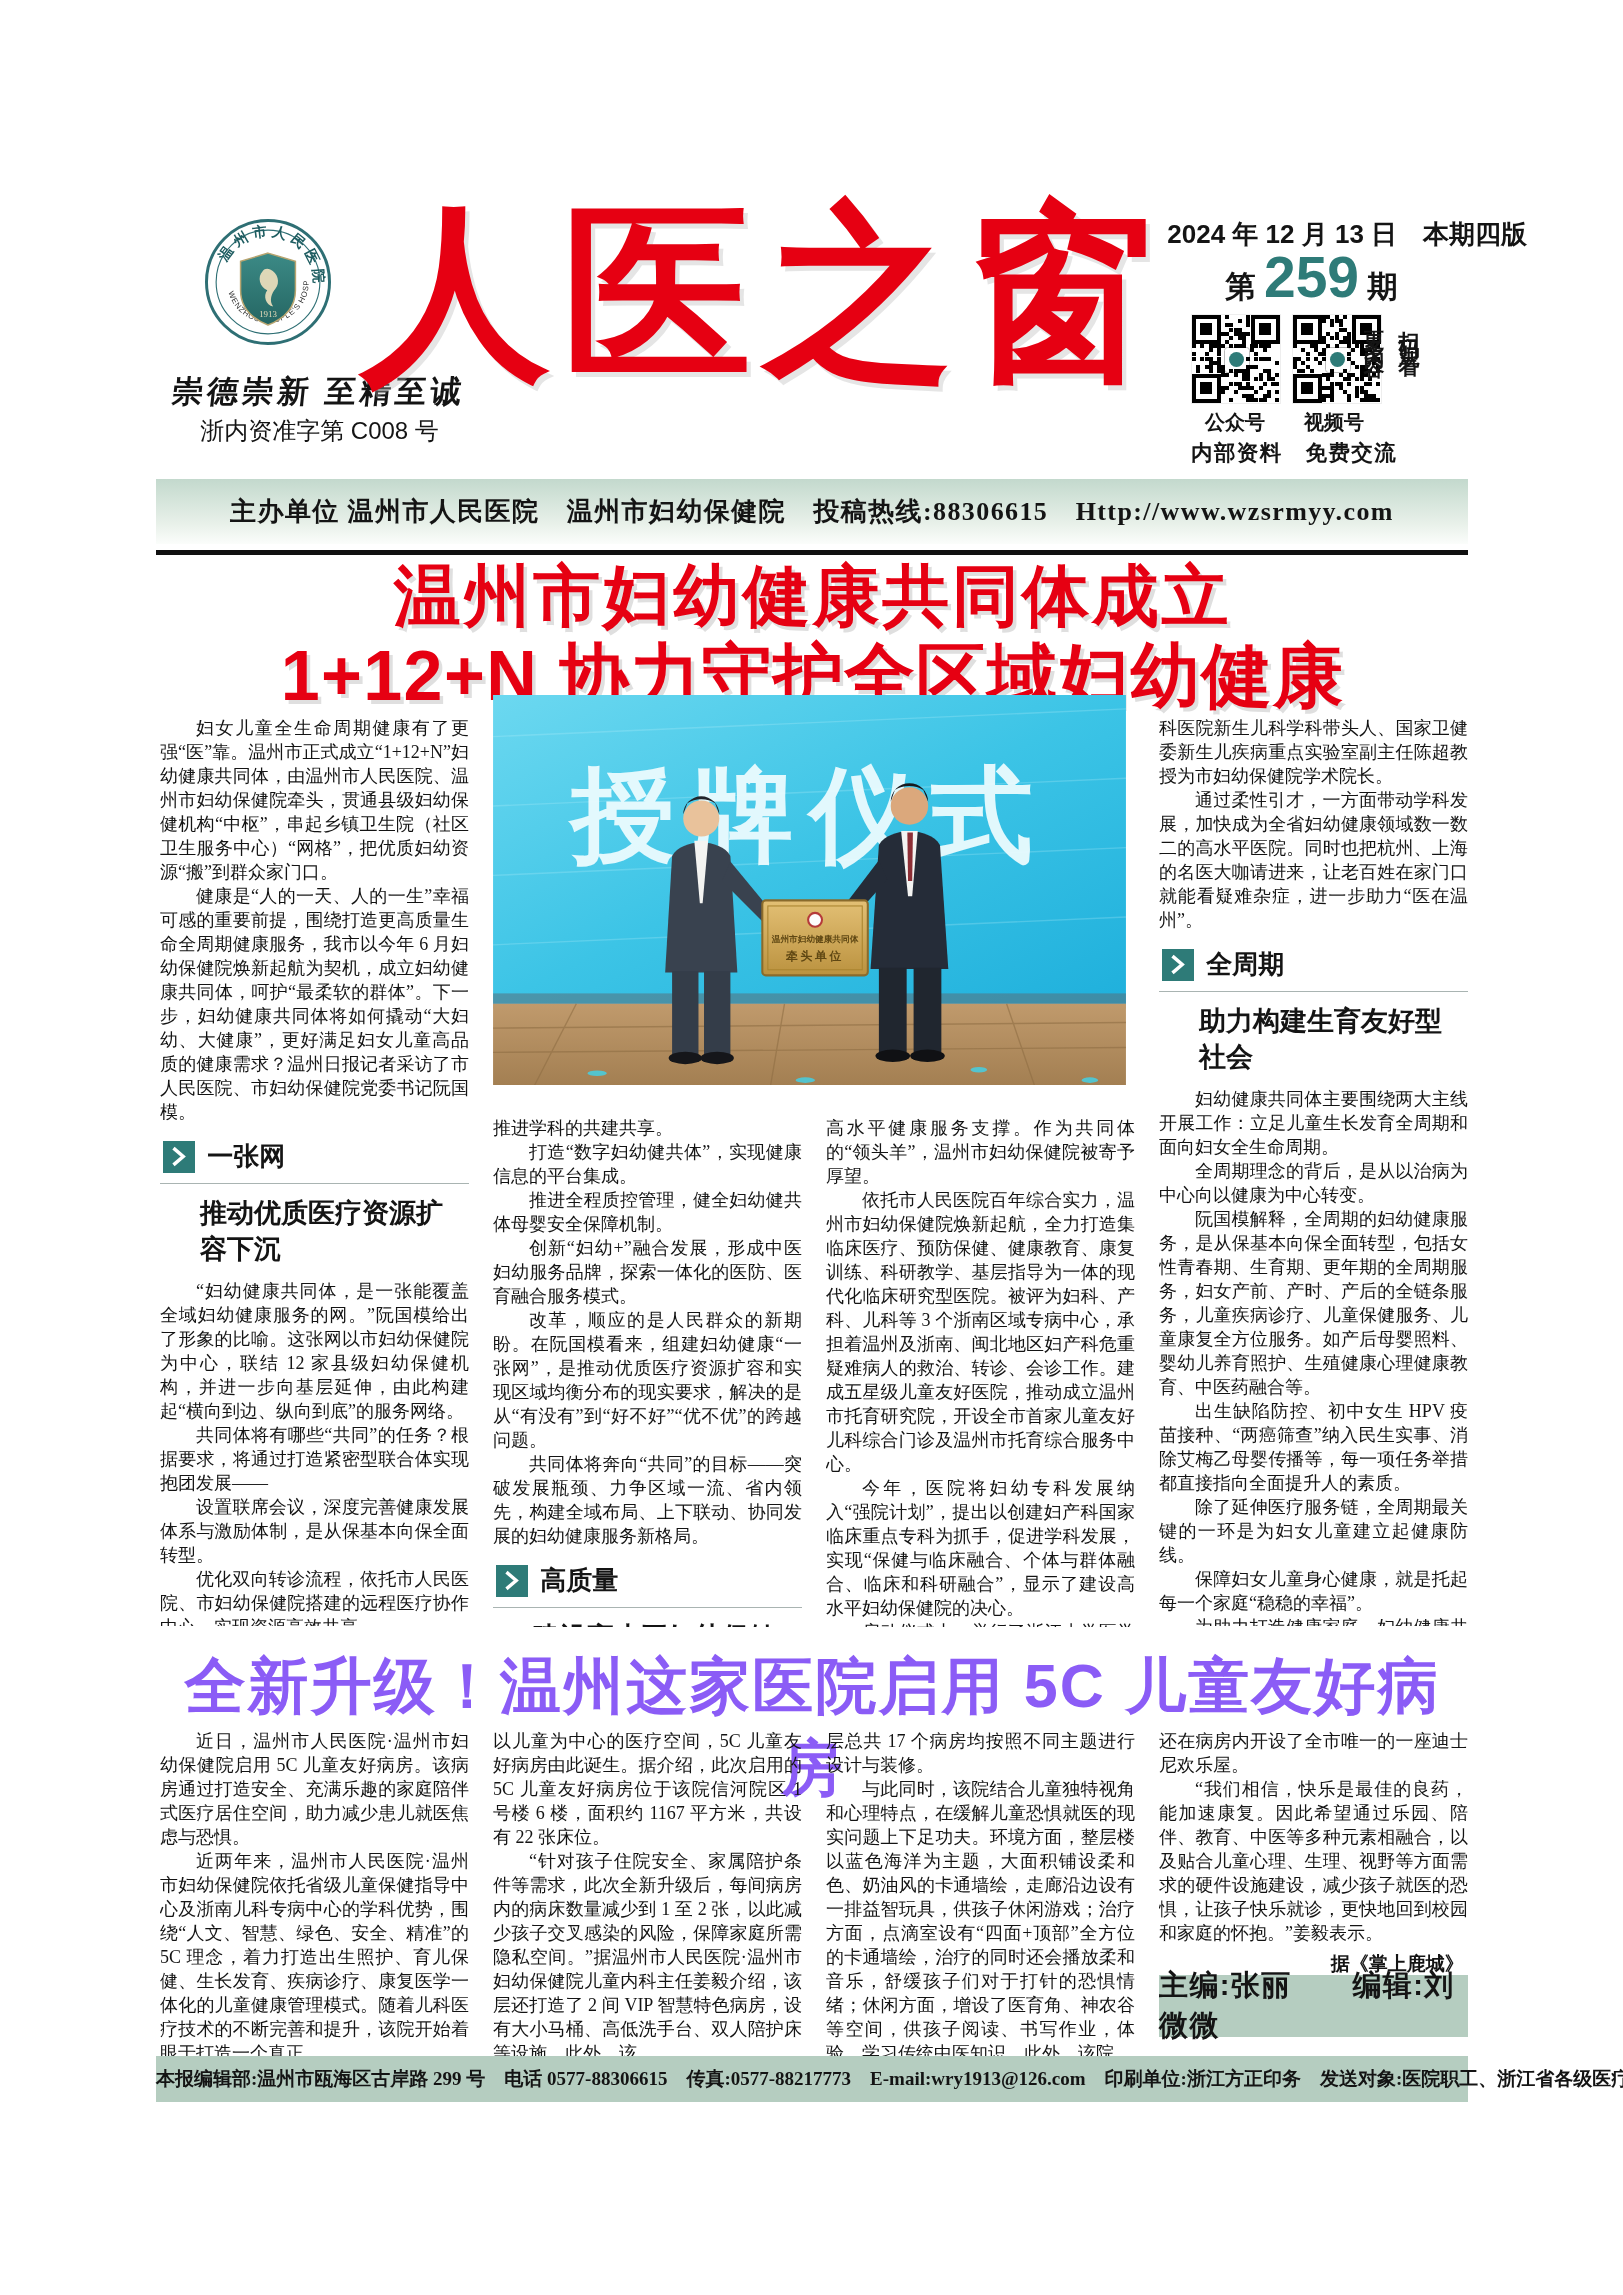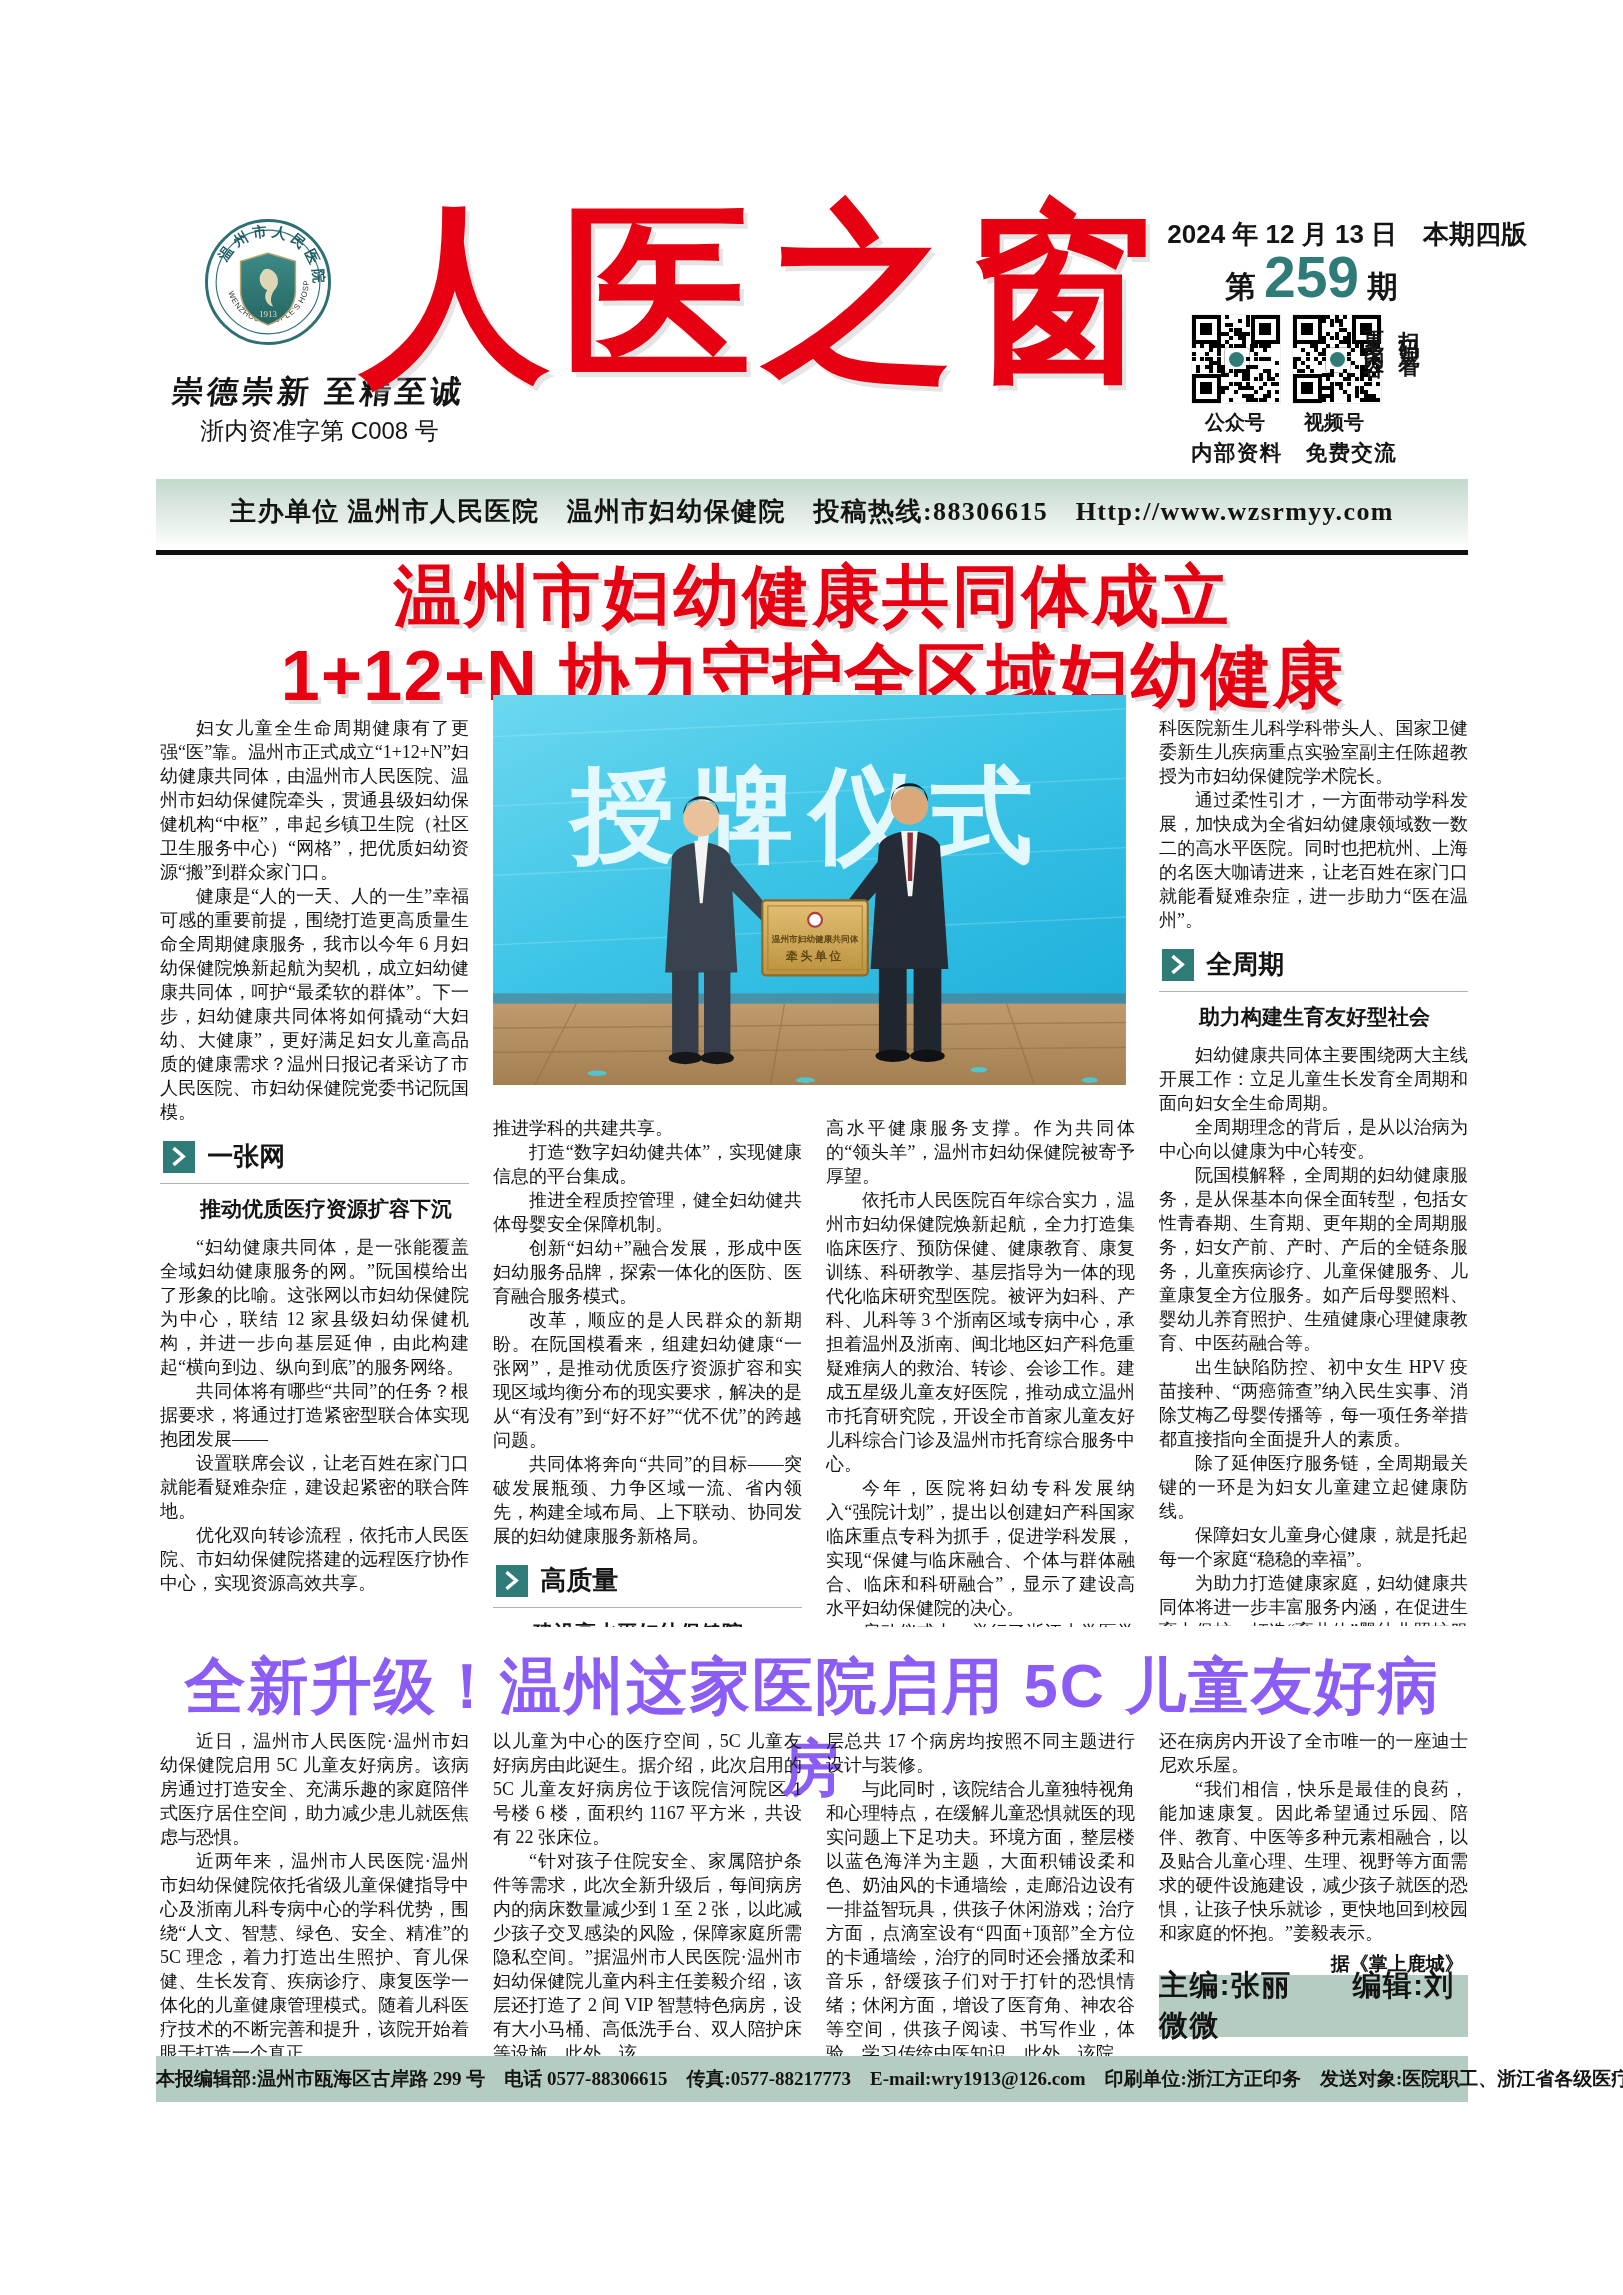--- a/index.html
+++ b/index.html
@@ -63,21 +63,21 @@
   .col p{margin:0;font-size:18px;line-height:24px;text-align:justify;text-indent:2em;}
   .col p.noindent{text-indent:0;}
   .credit{text-align:right;font-weight:bold;font-size:19px;padding-right:4.2px;margin-top:5.6px;}
 
   .sec-head{display:flex;align-items:center;gap:12.5px;margin:15.3px 0 0 2.8px;}
   .sec-icon{width:32px;height:32px;background:#2e7b78;color:#fff;flex:0 0 32px;
     display:flex;align-items:center;justify-content:center;}
   .sec-icon svg{display:block;}
   .sec-label{font-family:"Liberation Sans","DejaVu Sans",sans-serif;font-weight:bold;font-size:26px;}
   .sec-rule{height:1.4px;background:#a9b4b2;margin:8.3px 0 11px 0;}
-  .sec-sub{font-family:"Liberation Sans","DejaVu Sans",sans-serif;font-weight:bold;font-size:21px;
+  .sec-sub{font-family:"Liberation Sans","DejaVu Sans",sans-serif;font-weight:bold;font-size:27px;
     margin:0 0 12.5px 40px;}
 
   .editors-box{left:1159px;top:1975px;width:309px;height:62px;background:#b5cdc0;
     display:flex;align-items:center;justify-content:center;font-size:29px;font-weight:bold;
     font-family:"Liberation Sans","DejaVu Sans",sans-serif;letter-spacing:1.4px;}
 </style>
 </head>
 <body>
 
 <div class="page">
@@ -480,21 +480,21 @@
         <svg width="16.7" height="21" viewBox="0 0 24 30">
             <polyline points="5,3 19,15 5,27" fill="none" stroke="#fff" stroke-width="5"></polyline>
           </svg>
       </span>
       <span class="sec-label">一张网</span>
     </div>
     <div class="sec-rule"></div>
     <div class="sec-sub">推动优质医疗资源扩容下沉</div>
     <p>“妇幼健康共同体，是一张能覆盖全域妇幼健康服务的网。”阮国模给出了形象的比喻。这张网以市妇幼保健院为中心，联结 12 家县级妇幼保健机构，并进一步向基层延伸，由此构建起“横向到边、纵向到底”的服务网络。</p>
     <p>共同体将有哪些“共同”的任务？根据要求，将通过打造紧密型联合体实现抱团发展——</p>
-    <p>设置联席会议，让老百姓在家门口就能看疑难杂症，建设起紧密的联合阵地。</p>
+    <p>设置联席会议，深度完善健康发展体系与激励体制，是从保基本向保全面转型。</p>
     <p>优化双向转诊流程，依托市人民医院、市妇幼保健院搭建的远程医疗协作中心，实现资源高效共享。</p>
 
   </div>
 
   <div class="abs col" style="left:493px;top:1108px;width:309px;height:511px">
     <p class="noindent">推进学科的共建共享。</p>
     <p>打造“数字妇幼健共体”，实现健康信息的平台集成。</p>
     <p>推进全程质控管理，健全妇幼健共体母婴安全保障机制。</p>
     <p>创新“妇幼+”融合发展，形成中医妇幼服务品牌，探索一体化的医防、医育融合服务模式。</p>
     <p>改革，顺应的是人民群众的新期盼。在阮国模看来，组建妇幼健康“一张网”，是推动优质医疗资源扩容和实现区域均衡分布的现实要求，解决的是从“有没有”到“好不好”“优不优”的跨越问题。</p>

